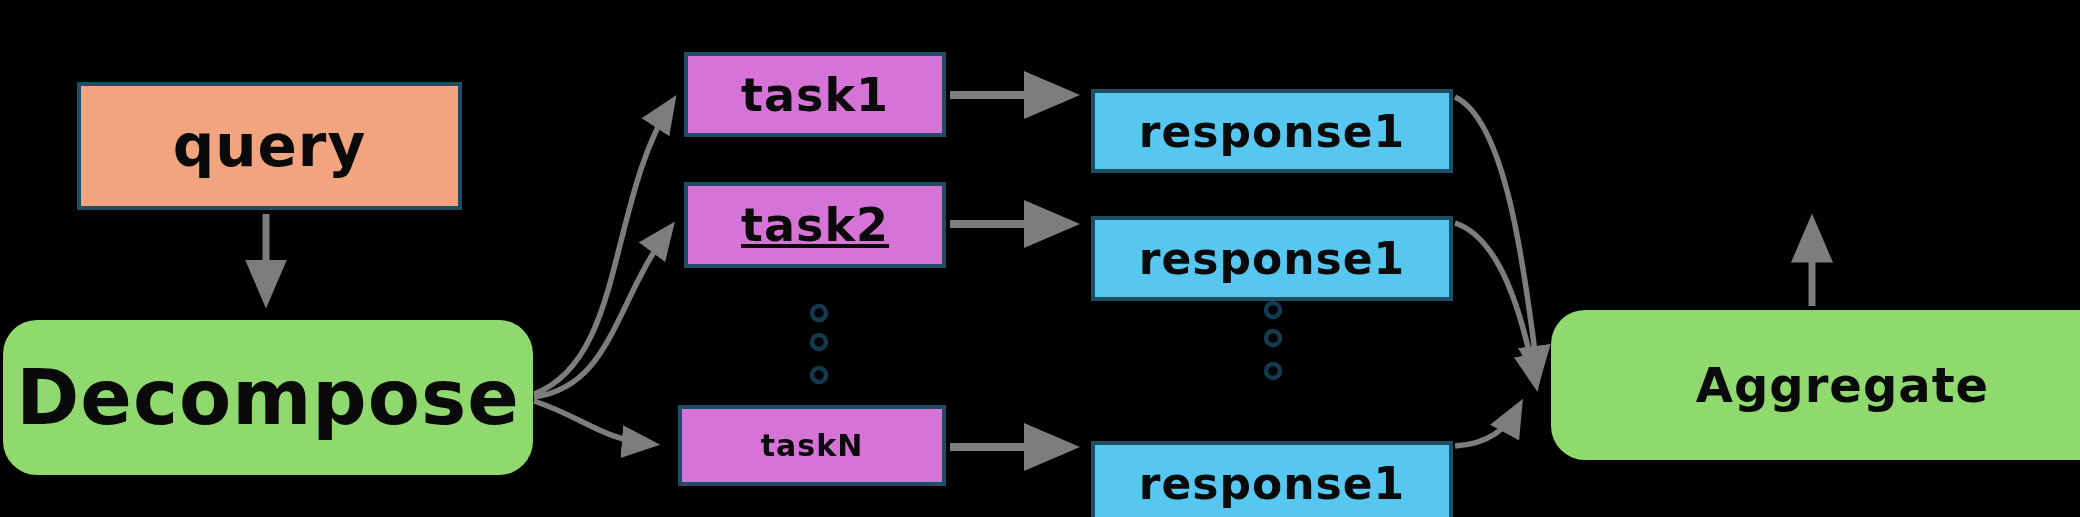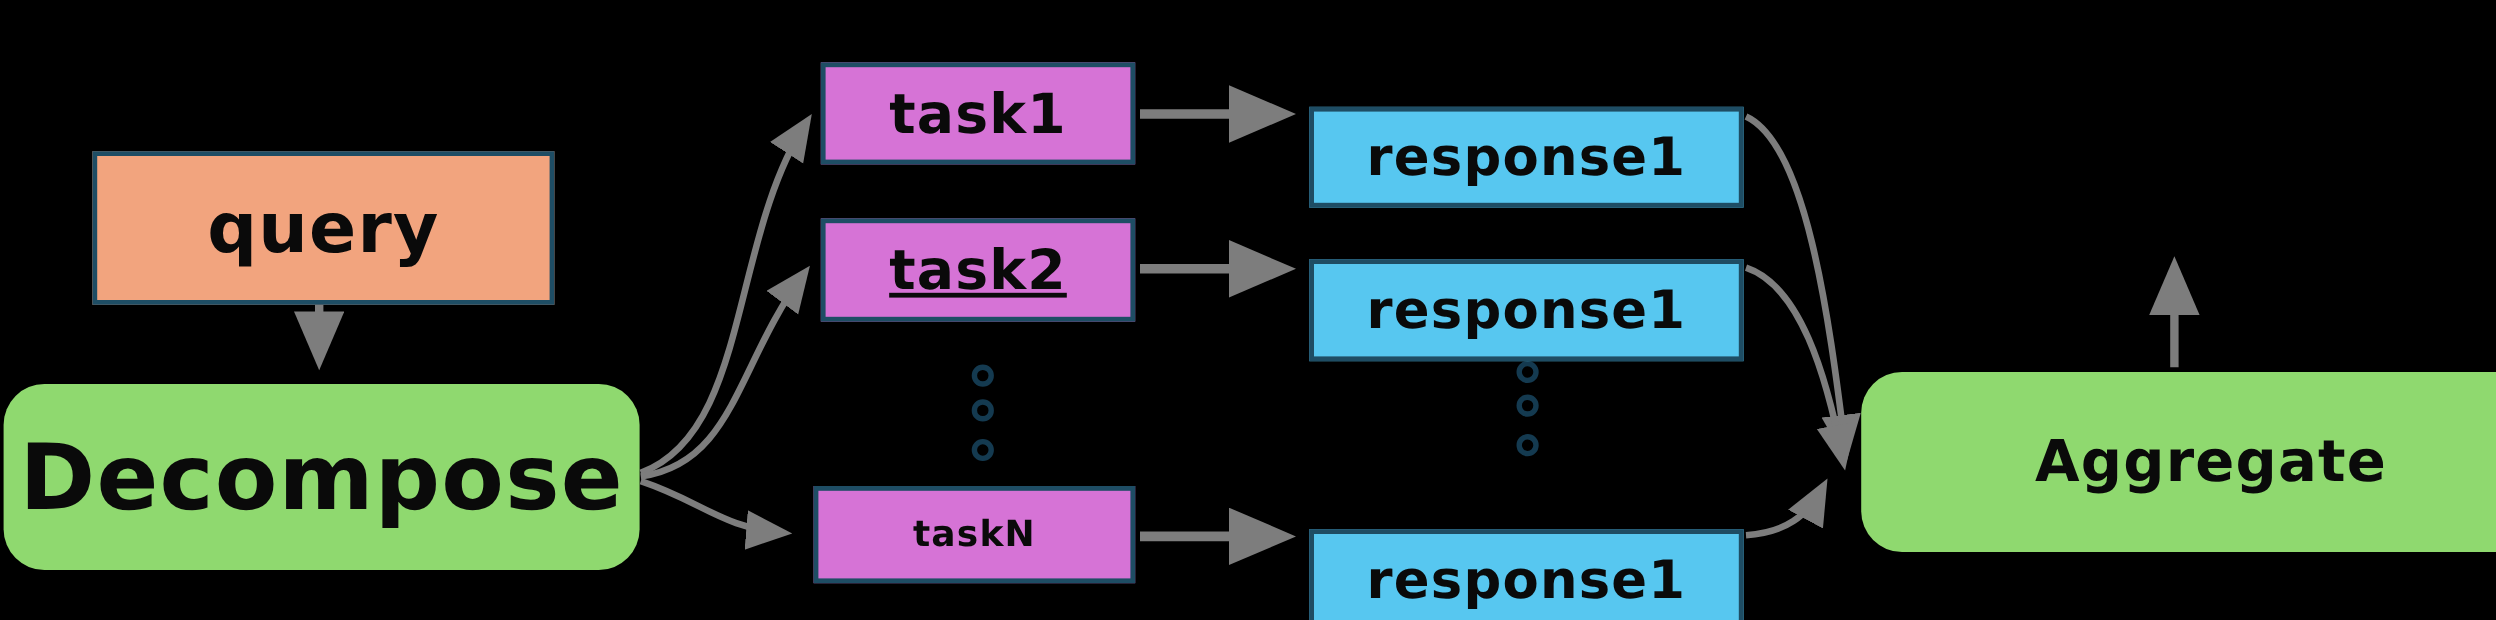--- a/index.html
+++ b/index.html
@@ -21,21 +21,21 @@
     align-items: center;
     justify-content: center;
     box-sizing: border-box;
     color: var(--text, #0a0a0a);
     font-weight: 700;
     letter-spacing: 1px;
     white-space: nowrap;
   }
   .rect   { border: 4px solid var(--border, #1E4D64); }
   .pill   { border-radius: 34px; border: none; }
-  .salmon { background: var(--salmon, #F2A47E); margin-top: 44px; }
+  .salmon { background: var(--salmon, #F2A47E); }
   .orchid { background: var(--orchid, #D673D6); }
   .sky    { background: var(--sky, #57C7F0); margin-top: 36px; }
   .green  { background: var(--green, #8FD96F); }
 
   .node-query     { left: 77px;   top: 82px;  width: 385px; height: 128px; font-size: 58px; }
   .node-decompose { left: 3px;    top: 320px; width: 530px; height: 155px; font-size: 76px; }
   .node-task1     { left: 684px;  top: 52px;  width: 262px; height: 85px;  font-size: 46px; }
   .node-task2     { left: 684px;  top: 182px; width: 262px; height: 86px;  font-size: 46px; text-decoration: underline; }
   .node-taskN     { left: 678px;  top: 405px; width: 268px; height: 81px;  font-size: 30px; }
   .node-resp1     { left: 1091px; top: 53px;  width: 362px; height: 84px;  font-size: 44px; }

